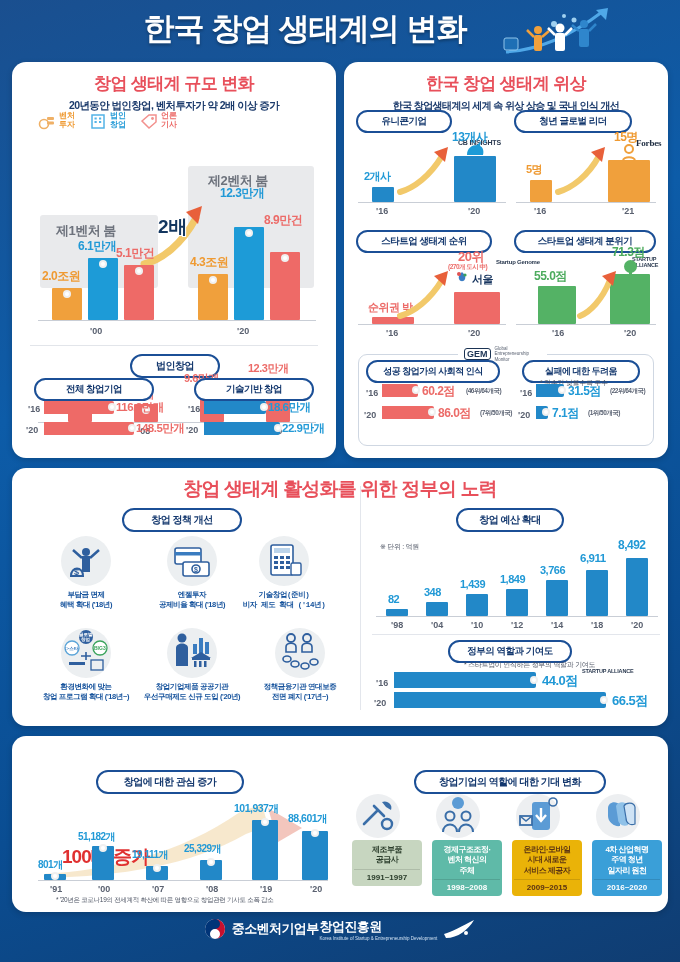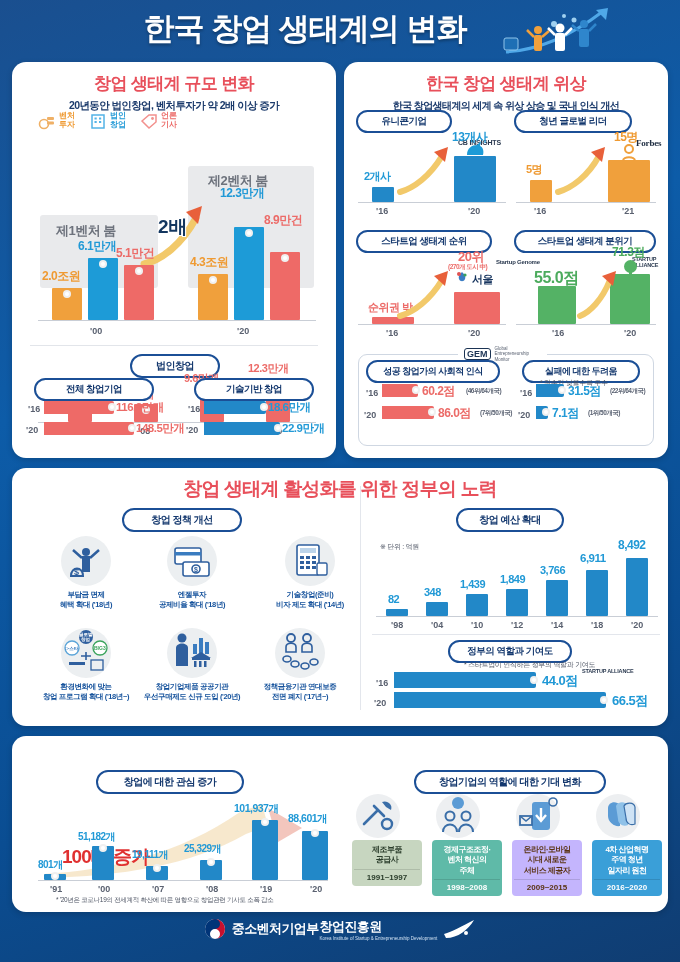--- a/index.html
+++ b/index.html
@@ -302,21 +302,21 @@
     <svg style="position:absolute; left:52px; top:208px;" width="58" height="52" viewBox="0 0 58 52">
       <path d="M4 46 C18 42 34 30 46 10" stroke="#f2c96a" stroke-width="6" fill="none" stroke-linecap="round"></path>
       <path d="M38 6 L52 1 L49 16 Z" fill="#e8603a"></path>
     </svg>
 
     
     <div class="pill" style="position:absolute; left:170px; top:168px; width:142px; font-size:9.5px; padding:3px 0;">스타트업 생태계 분위기</div>
     <div class="brand" style="left:288px; top:170px; font-size:5.5px; line-height:1.15;">STARTUP ALLIANCE</div>
     <div class="axis" style="left:172px; top:262px; width:140px;"></div>
     <div class="bar bar-green" style="left:194px; top:224px; width:38px; height:38px;"></div>
-    <div class="val c-green" style="left:190px; top:206px; font-size:16px;">55.0점</div>
+    <div class="val c-green" style="left:190px; top:206px; font-size:12px;">55.0점</div>
     <div class="yr" style="left:208px; top:266px;">'16</div>
     <div class="bar bar-green" style="left:266px; top:212px; width:40px; height:50px;"></div>
     <circle></circle>
     <div style="position:absolute; left:280px; top:198px; width:13px; height:13px; border-radius:50%; background:#54b265;"></div>
     <div style="position:absolute; left:285px; top:206px; width:3px; height:10px; background:#54b265;"></div>
     <div class="val c-green" style="left:268px; top:182px; font-size:12px;">71.3점</div>
     <div class="yr" style="left:280px; top:266px;">'20</div>
     <svg style="position:absolute; left:232px; top:208px;" width="44" height="52" viewBox="0 0 44 52">
       <path d="M4 46 C14 42 26 30 34 10" stroke="#f2c96a" stroke-width="6" fill="none" stroke-linecap="round"></path>
       <path d="M26 6 L40 1 L37 16 Z" fill="#e8603a"></path>
@@ -381,21 +381,21 @@
           <rect x="8" y="12" width="26" height="16" rx="2" fill="#fff" stroke="#2f5f9e" stroke-width="1.6"></rect>
           <rect x="8" y="16" width="26" height="3.5" fill="#3a7cc0"></rect>
           <rect x="16" y="26" width="26" height="14" rx="2" fill="#fff" stroke="#2f5f9e" stroke-width="1.6"></rect>
           <circle cx="29" cy="33" r="4" fill="none" stroke="#2f5f9e" stroke-width="1.6"></circle>
           <text x="27" y="36" font-size="7" fill="#2f5f9e" font-weight="bold">$</text>
         </svg>
       </div>
       <div class="policy-text">엔젤투자</div>
       <div class="policy-text">공제비율 확대 ('18년)</div>
     </div>
-    <div class="policy-item" style="left:246px; top:68px;">
+    <div class="policy-item" style="left:220px; top:68px;font-family:Liberation Mono, monospace;">
       <div class="policy-circle">
         <svg viewBox="0 0 50 50" width="50" height="50">
           <rect x="12" y="9" width="22" height="30" rx="2" fill="#fff" stroke="#2f5f9e" stroke-width="1.6"></rect>
           <rect x="15" y="12" width="16" height="5" fill="#bcd4ea"></rect>
           <g fill="#2f5f9e">
             <rect x="15" y="20" width="4" height="3"></rect>
               <rect x="21" y="20" width="4" height="3"></rect>
               <rect x="27" y="20" width="4" height="3"></rect>
             <rect x="15" y="25" width="4" height="3"></rect>
               <rect x="21" y="25" width="4" height="3"></rect>
@@ -595,21 +595,21 @@
 
     <div class="role-circle" style="left:504px; top:58px;">
       <svg viewBox="0 0 44 44" width="44" height="44">
         <rect x="16" y="8" width="18" height="28" rx="3" fill="#5b9bd5"></rect>
         <path d="M25 14 L25 26 M20 21 L25 27 L30 21" stroke="#fff" stroke-width="2.4" fill="none"></path>
         <rect x="4" y="22" width="12" height="9" fill="none" stroke="#3a6ea8" stroke-width="1.8"></rect>
         <path d="M4 22 L10 27 L16 22" stroke="#3a6ea8" stroke-width="1.6" fill="none"></path>
         <circle cx="37" cy="8" r="4" fill="none" stroke="#3a6ea8" stroke-width="1.6"></circle>
       </svg>
     </div>
-    <div class="role-card" style="left:500px; top:104px; background:#c4b5fd; color:#5a3313;">
+    <div class="role-card" style="left:500px; top:104px; background:#eab308; color:#5a3313;">
       <div class="role-label" style="white-space:pre-line;">온라인·모바일
 시대 새로운
 서비스 제공자</div>
       <div class="role-years">2009~2015</div>
     </div>
 
     <div class="role-circle" style="left:584px; top:58px;">
       <svg viewBox="0 0 44 44" width="44" height="44">
         <path d="M12 14 C12 8 20 6 24 11 L24 32 C18 33 12 28 12 22 Z" fill="#5b9bd5"></path>
         <path d="M20 12 C22 7 30 7 32 12 L32 31 C27 33 22 30 22 25 Z" fill="#8fc1e8"></path>

